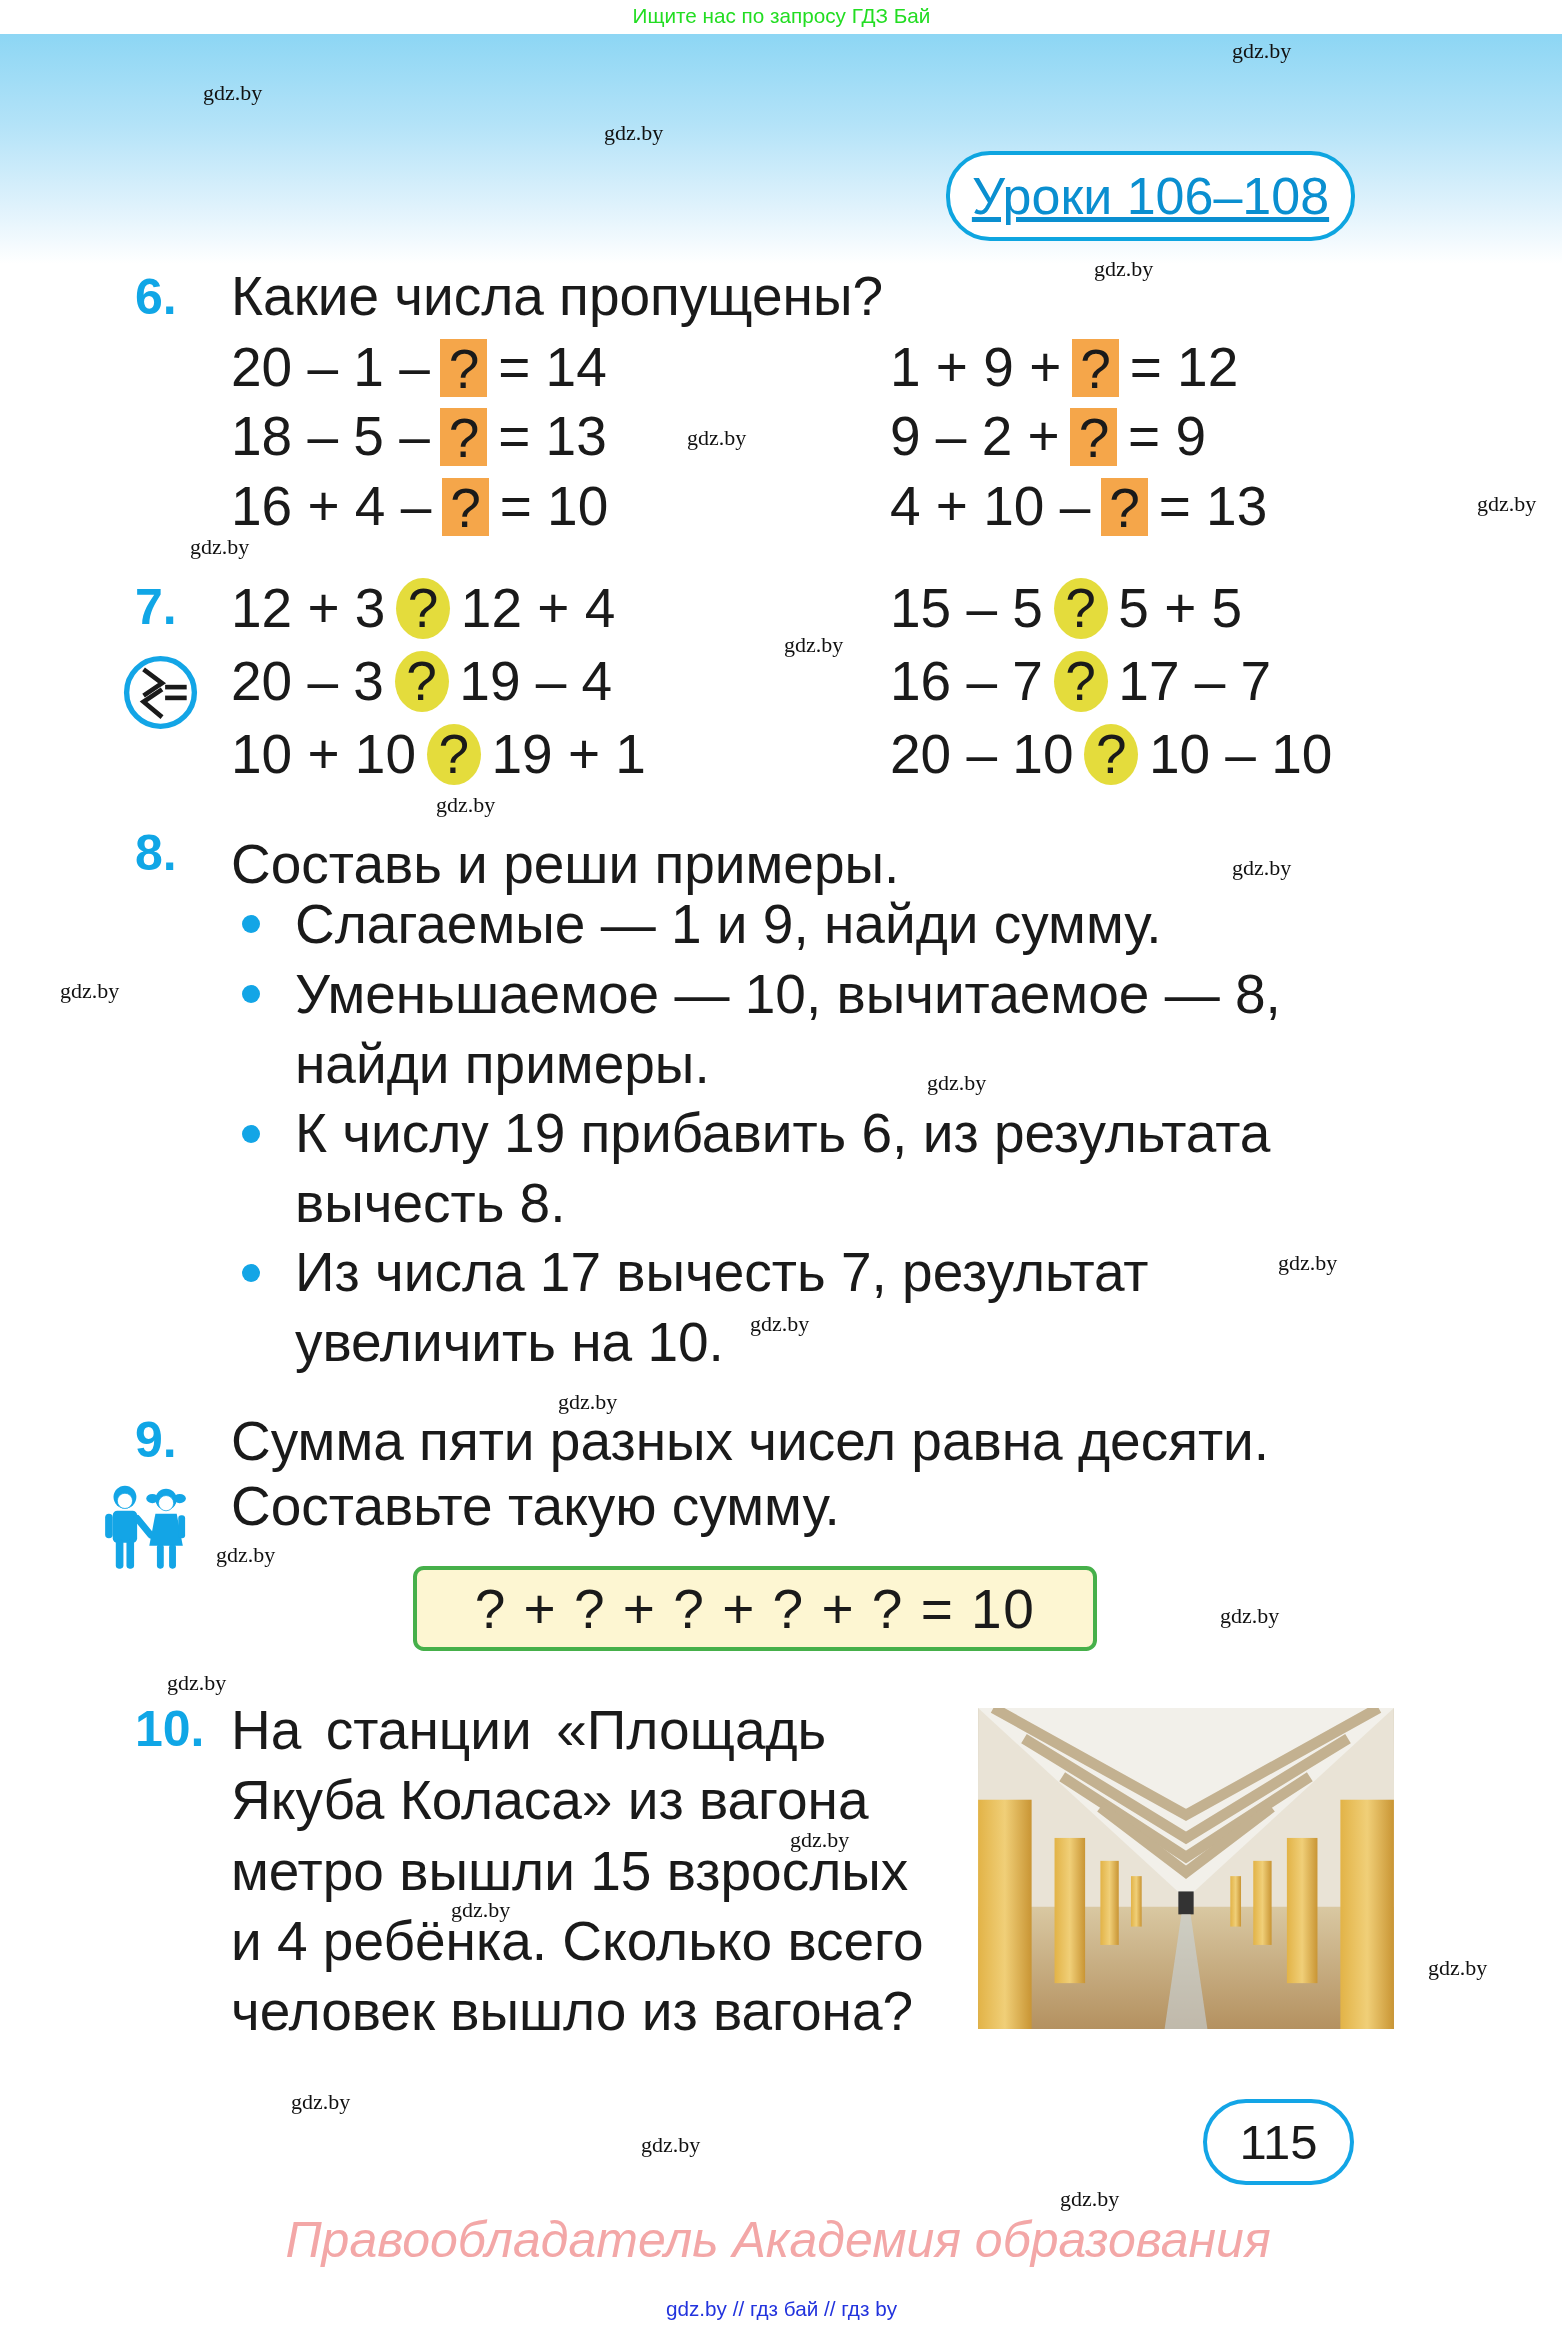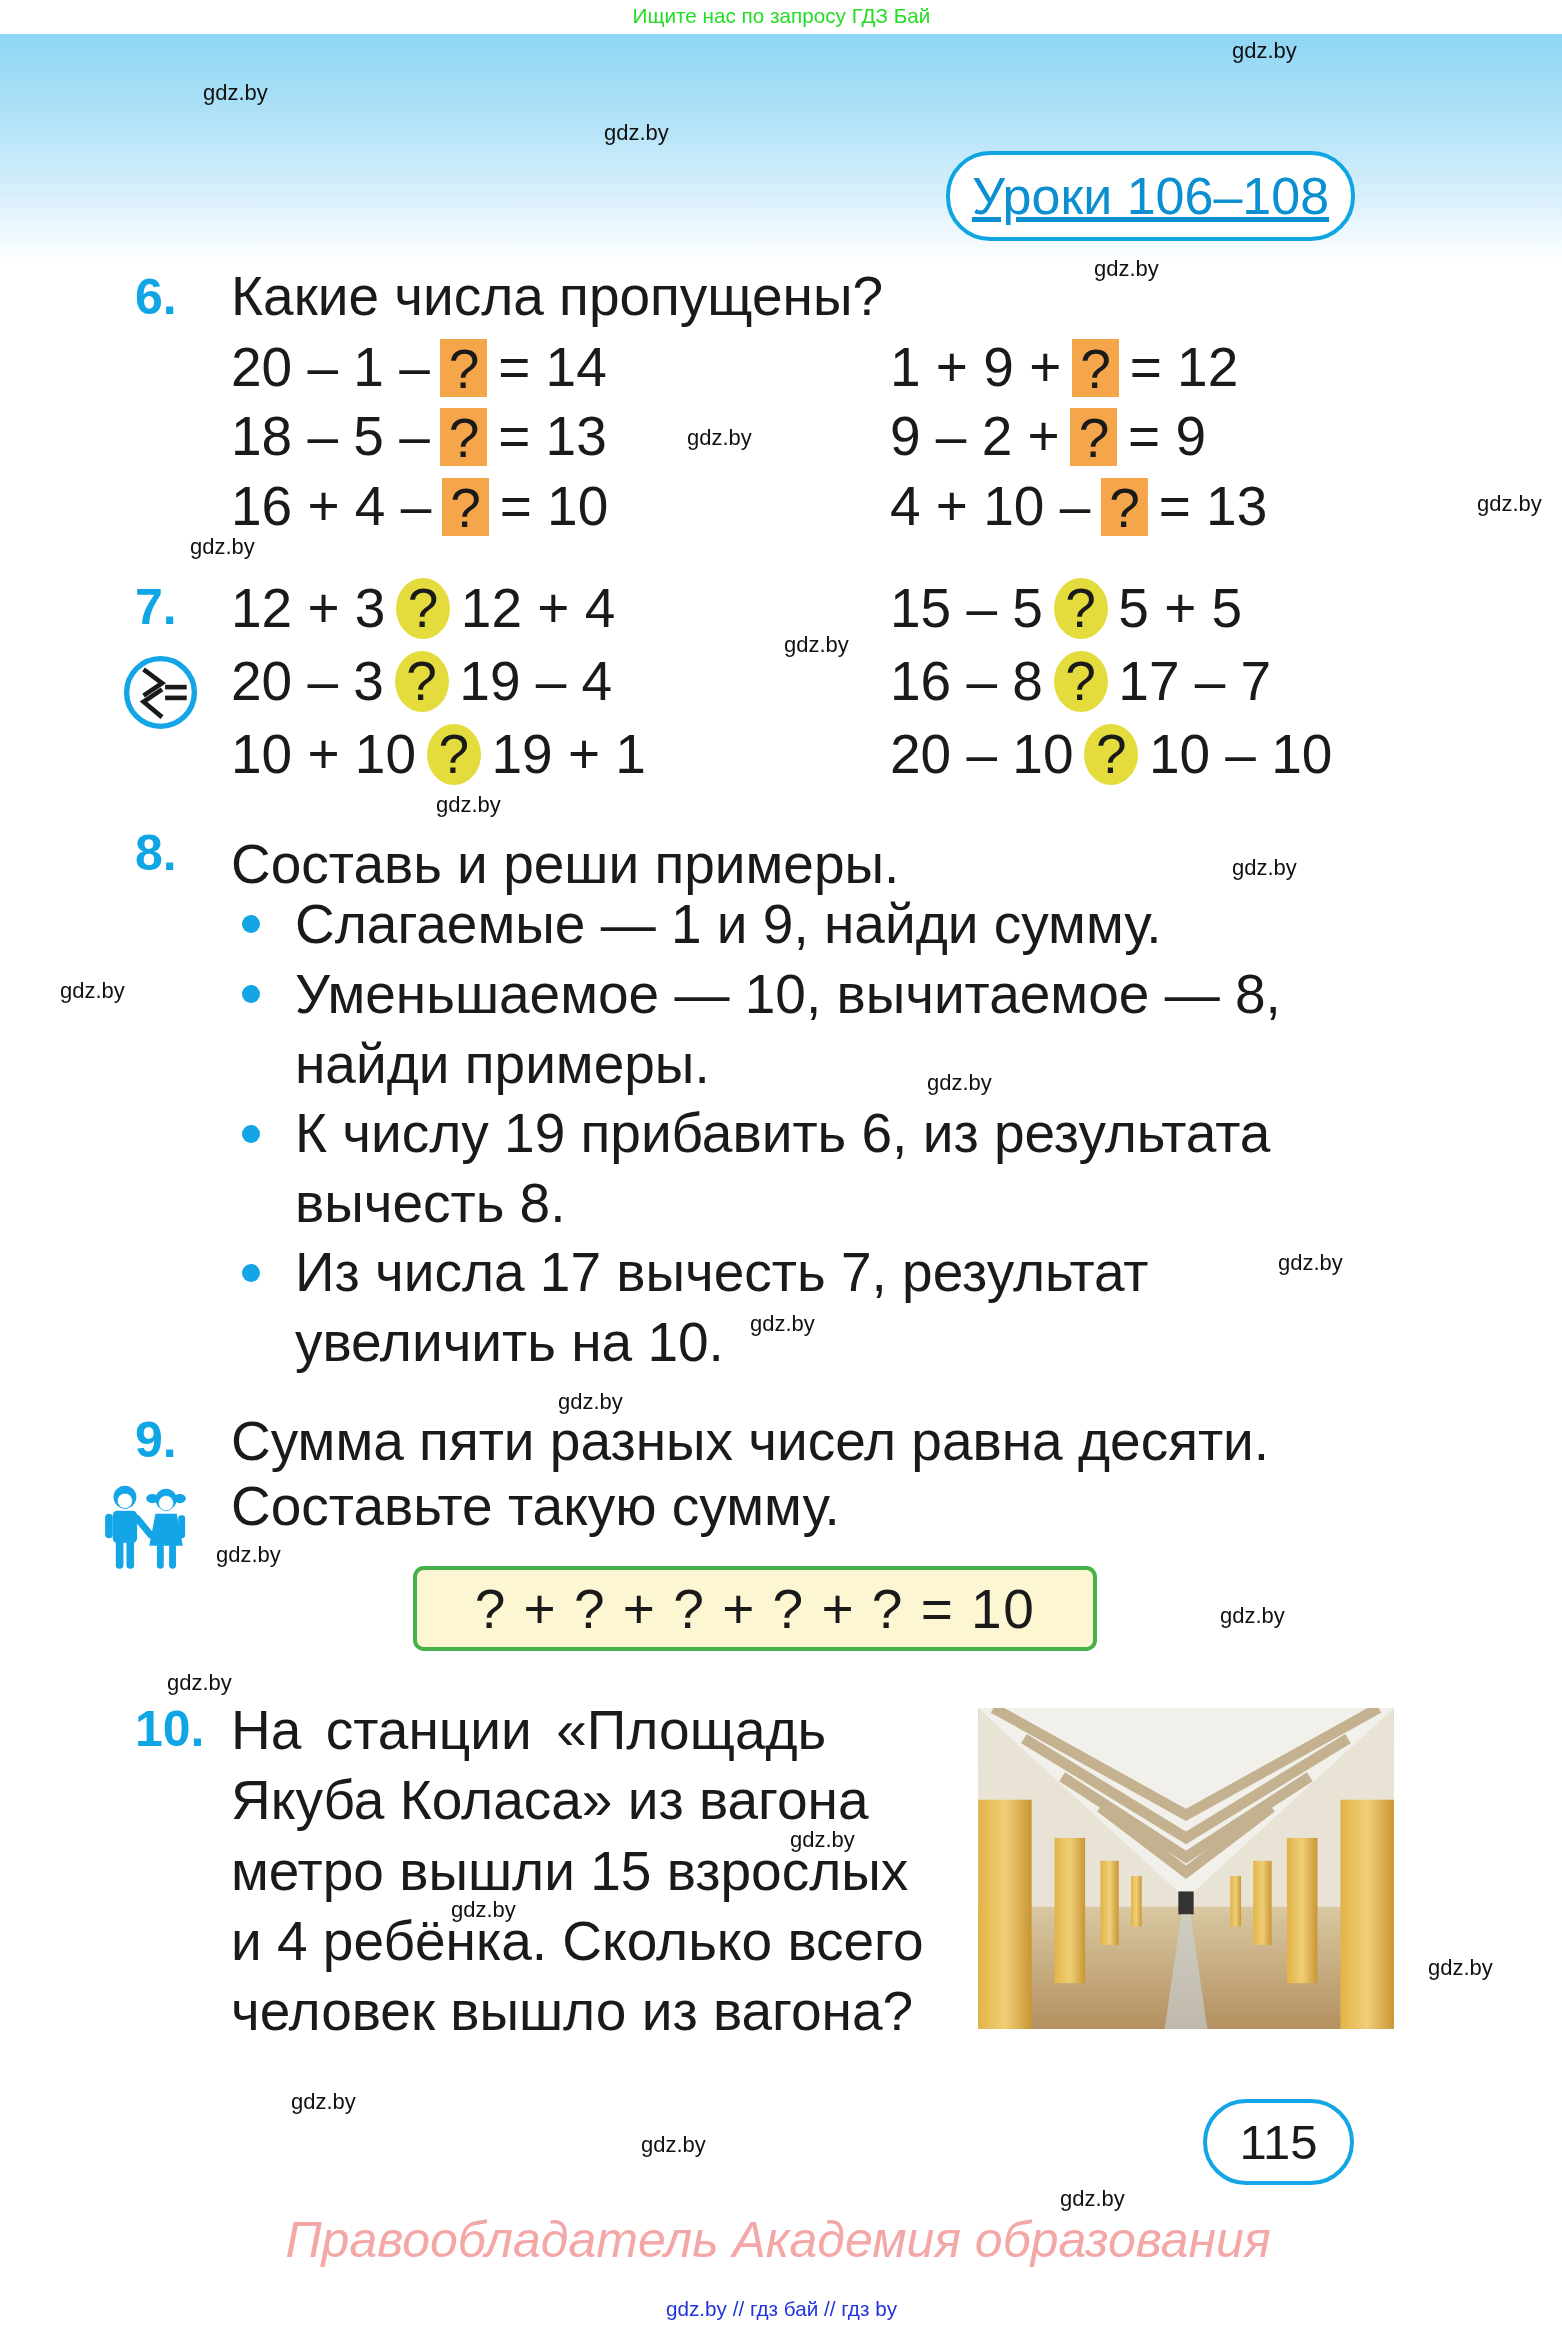--- a/index.html
+++ b/index.html
@@ -4,21 +4,21 @@
 <style>
   * { margin: 0; padding: 0; box-sizing: border-box; }
   html, body { width: 1563px; height: 2330px; background: #ffffff; overflow: hidden; }
   body { position: relative; font-family: "Liberation Sans", sans-serif; color: #1a1a1a; }
 
   .top-banner { position: absolute; left: 0; top: 0; width: 1563px; height: 34px; background: #fff;
     text-align: center; font-size: 20.7px; line-height: 32px; color: #22dd22; }
   .sky { position: absolute; left: 0; top: 34px; width: 1563px; height: 230px;
     background: linear-gradient(to bottom, #8dd6f4 0%, #b4e3f8 40%, #dff2fc 75%, #ffffff 100%); }
 
-  .wm { position: absolute; font-size: 22px; color: #111; font-family: Liberation Sans, sans-serif; }
+  .wm { position: absolute; font-size: 22px; color: #111; font-family: Liberation Serif, serif; }
 
   .lesson-badge { position: absolute; left: 946px; top: 151px; width: 409px; height: 90px;
     border: 4.6px solid #0ea5e0; border-radius: 44px; background: #fff;
     display: flex; align-items: center; justify-content: center;
     font-size: 52px; color: #0a8fd0; text-decoration: underline; }
 
   .task-num { position: absolute; color: #10a6e6; font-weight: bold; font-size: 50px; }
   .line { position: absolute; font-size: 55px; line-height: 61px; white-space: nowrap; color: #1a1a1a; }
 
   .eq { position: absolute; font-size: 55px; line-height: 61px; white-space: nowrap; display: flex; align-items: center; }
@@ -137,21 +137,21 @@
   <span>10 + 10</span>
     <span class="circ">?</span>
     <span>19 + 1</span>
 </div>
 <div class="eq" style="left:890px;top:578px">
   <span>15 – 5</span>
     <span class="circ">?</span>
     <span>5 + 5</span>
 </div>
 <div class="eq" style="left:890px;top:651px">
-  <span>16 – 8</span>
+  <span>16 – 7</span>
     <span class="circ">?</span>
     <span>17 – 7</span>
 </div>
 <div class="eq" style="left:890px;top:724px">
   <span>20 – 10</span>
     <span class="circ">?</span>
     <span>10 – 10</span>
 </div>
 
 <div class="task-num" style="left:135px;top:824px">8.</div>

